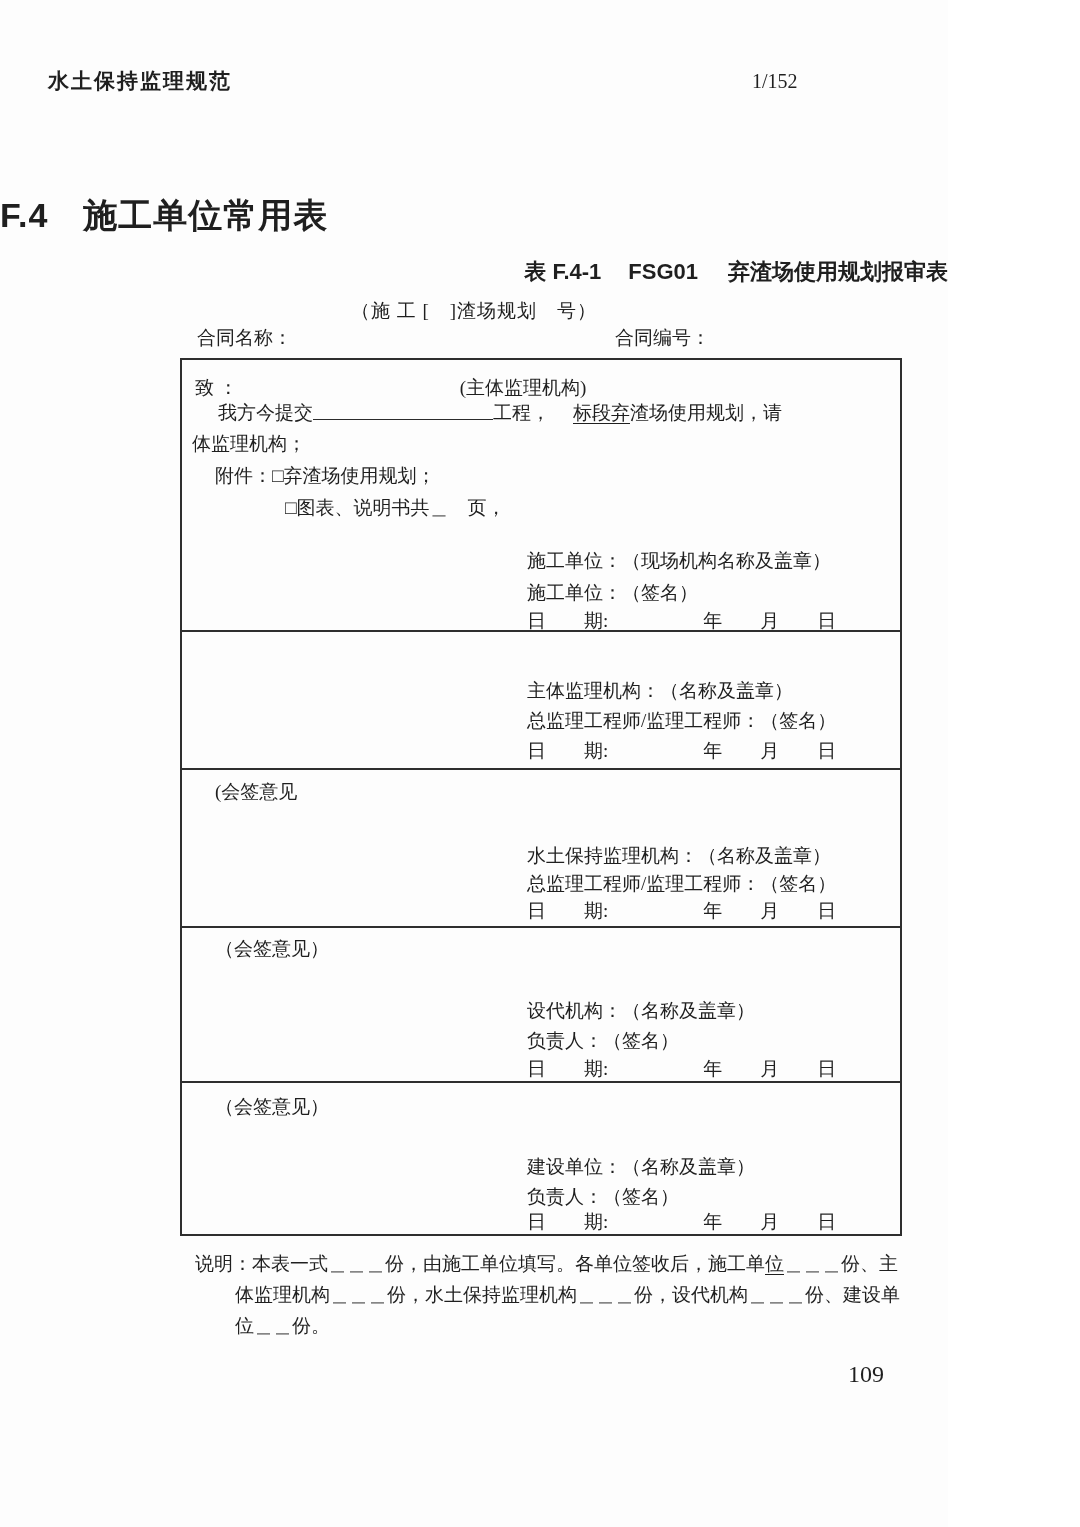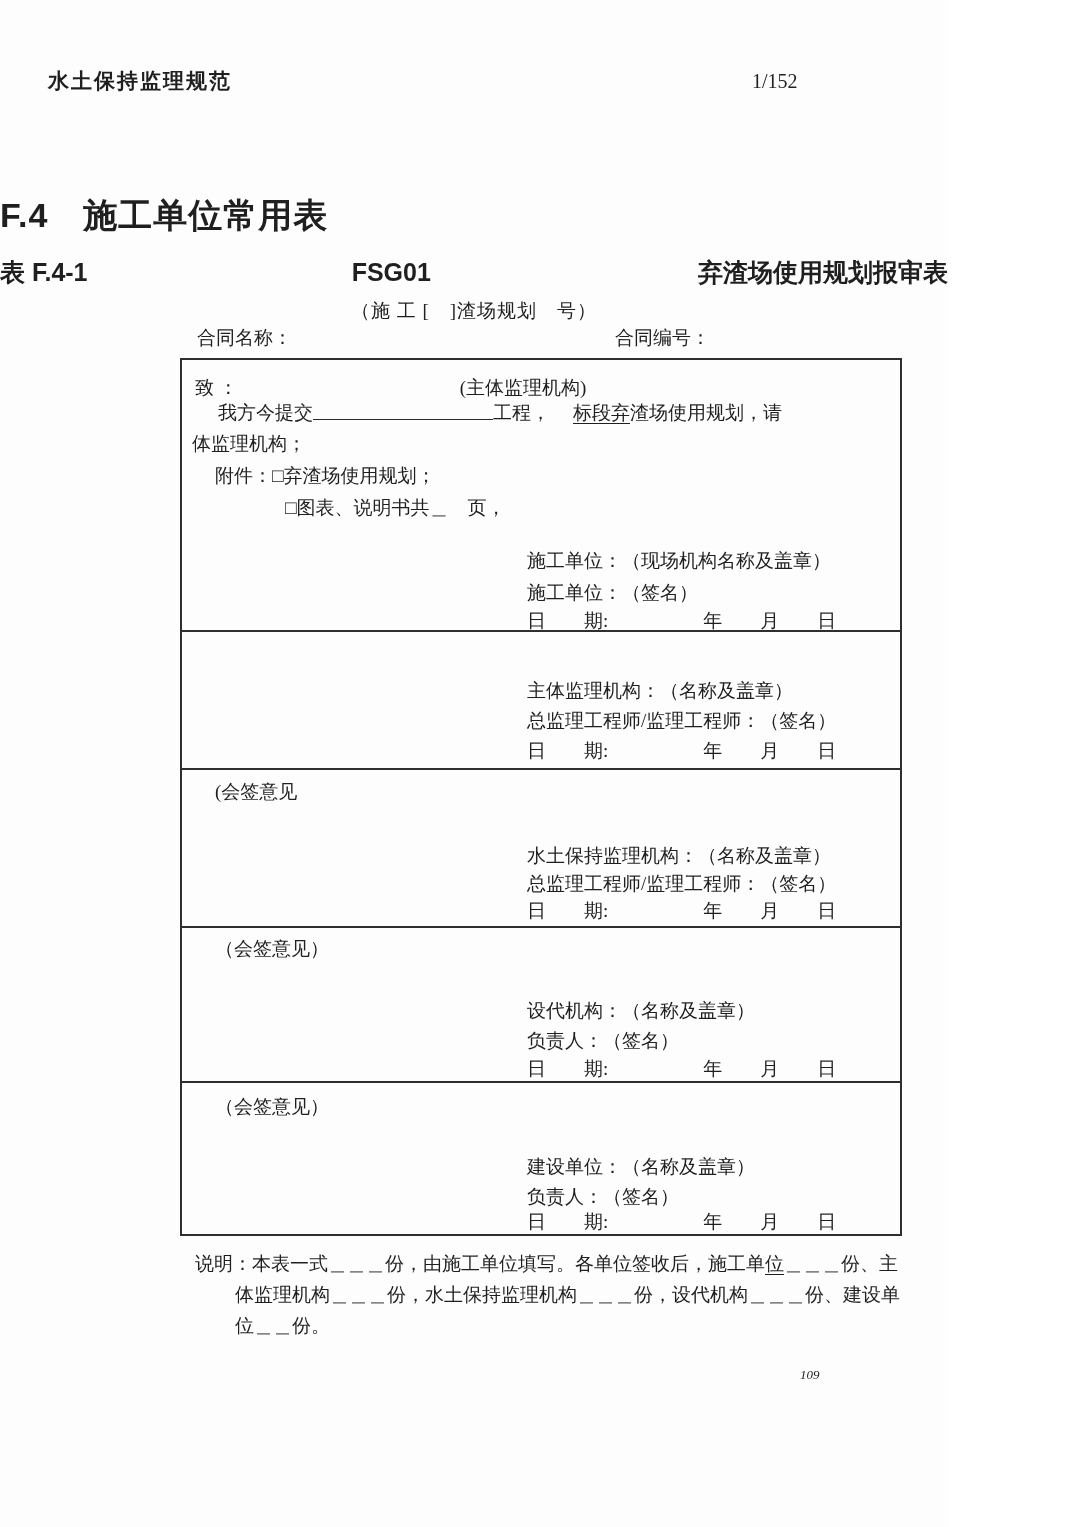--- a/index.html
+++ b/index.html
@@ -9,34 +9,34 @@
     font-family:"Liberation Serif","DejaVu Serif",serif;
   }
   .t { position:absolute; white-space:pre; font-size:19px; line-height:21px; }
   .row { display:flex; align-items:flex-end; }
   .sans { font-family:"Liberation Sans","DejaVu Sans",sans-serif; font-weight:bold; }
   .hdr-left  { left:48px;  top:70px; font-size:21px; letter-spacing:2px; }
   .hdr-right { left:752px; top:71px; font-size:20px; }
   .page-title { position:absolute; left:0; right:0; top:196px; text-align:left;
                 font-size:34px; line-height:38px; letter-spacing:1px; white-space:pre; }
   .caption { position:absolute; left:0; right:0; top:260px; display:flex;
-             justify-content:space-between; font-size:25px; line-height:24px; white-space:pre; }
+             justify-content:flex-end; font-size:22px; line-height:24px; white-space:pre; }
   .caption .gap1 { margin-left:27px; }
   .caption .gap2 { margin-left:30px; }
   .doc-no { left:0; right:0; text-align:center; top:300px; letter-spacing:1px; }
   .form-table { position:absolute; left:180px; top:358px; width:722px; height:878px;
                 border:2px solid #2e2e2e; box-sizing:border-box; background:transparent; }
   .sec { position:relative; box-sizing:border-box; border-bottom:2px solid #2e2e2e; }
   .sec:last-child { border-bottom:none; }
   .fill { display:inline-block; width:180px; border-bottom:1.6px solid #2b2b2b; margin-bottom:3px; }
   .sp23 { display:inline-block; width:23px; }
   .u { text-decoration:underline; text-underline-offset:4px; text-decoration-thickness:1.4px; }
   .org-x { left:345px; }
   .note-t { font-size:19px; line-height:22px; }
-  .pageno { left:800px; top:1364px; font-size:13px;font-style:italic; }
+  .pageno { left:848px; top:1364px; font-size:24px; }
 </style>
 </head>
 <body>
 
 <div class="page">
 
   <div class="t sans hdr-left">水土保持监理规范</div>
   <div class="t hdr-right">1/152</div>
 
   <div class="page-title sans">F.4　施工单位常用表</div>

